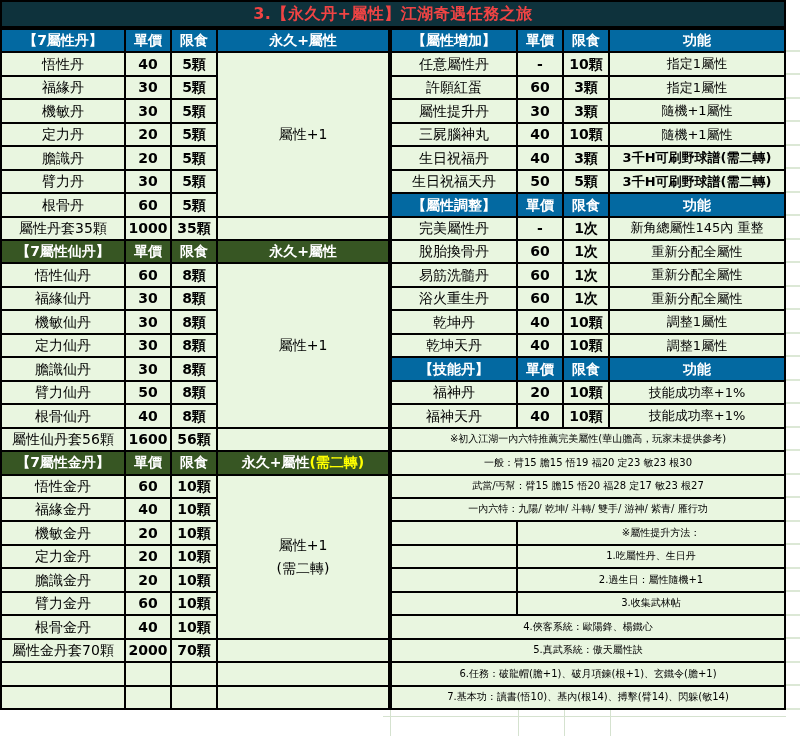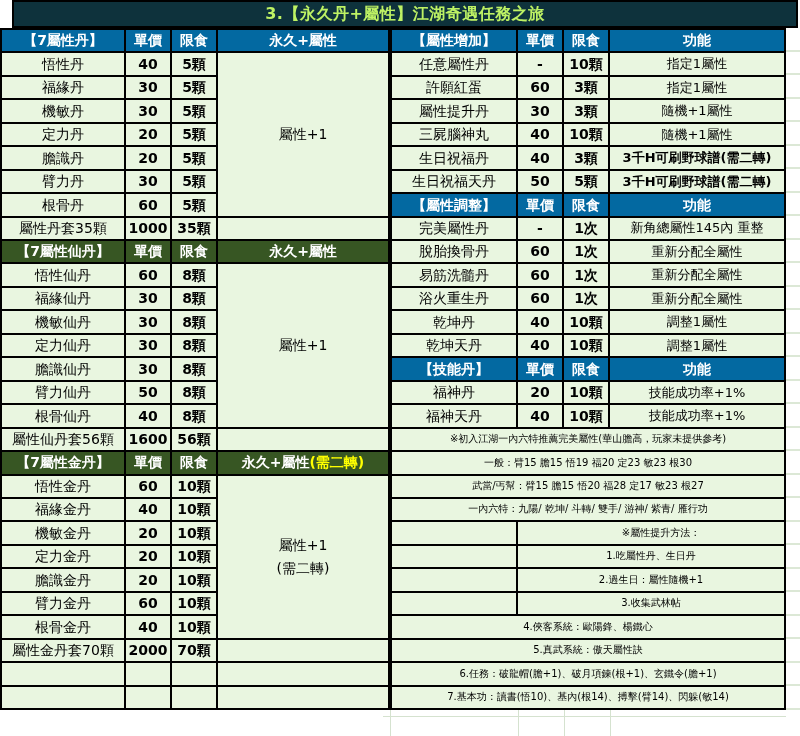--- a/index.html
+++ b/index.html
@@ -1,21 +1,21 @@
 <!DOCTYPE html>
 <html><head>
 <meta charset="utf-8">
 <style>
   html,body{margin:0;padding:0;width:800px;height:736px;background:#ffffff;
     font-family:"DejaVu Sans",sans-serif;}
   .canvas{position:relative;width:800px;height:736px;background:#ffffff;overflow:hidden;}
 
   .title-bar{position:absolute;left:0;top:0;width:786px;height:28px;background:#0e323c;
-    color:#bef264;font-weight:bold;font-size:16px;display:flex;align-items:center;
-    justify-content:center;box-sizing:border-box;border:2px solid #000;letter-spacing:.5px;margin-left:12px;}
+    color:#ef4444;font-weight:bold;font-size:16px;display:flex;align-items:center;
+    justify-content:center;box-sizing:border-box;border:2px solid #000;letter-spacing:.5px;}
 
   .sheet{position:absolute;left:0;top:28px;width:786px;height:682px;display:flex;}
 
   .panel{display:grid;box-sizing:border-box;border:2px solid #000;background:#000;
     gap:2px;grid-template-rows:repeat(29,1fr);}
   .panel.left {width:390px;grid-template-columns:122px 44px 44px 1fr;}
   .panel.right{width:396px;grid-template-columns:124px 44px 44px 1fr;}
 
   .cell{background:#e9f6e0;display:flex;align-items:center;justify-content:center;
     font-size:14px;color:#000;white-space:nowrap;overflow:hidden;line-height:1.05;}

